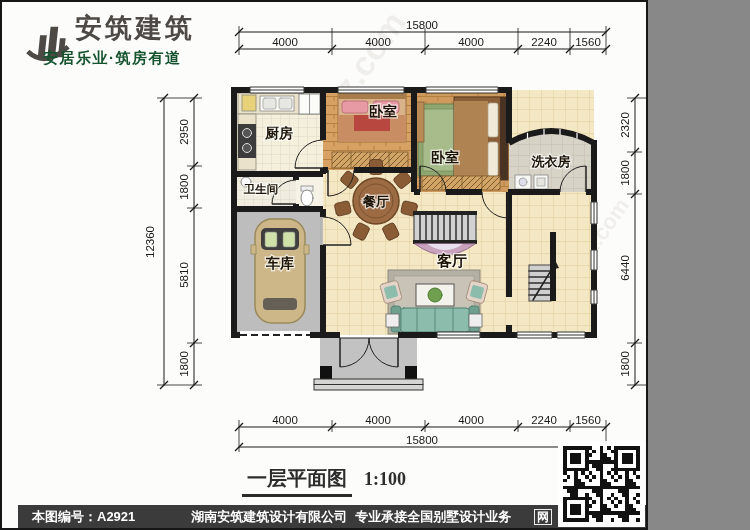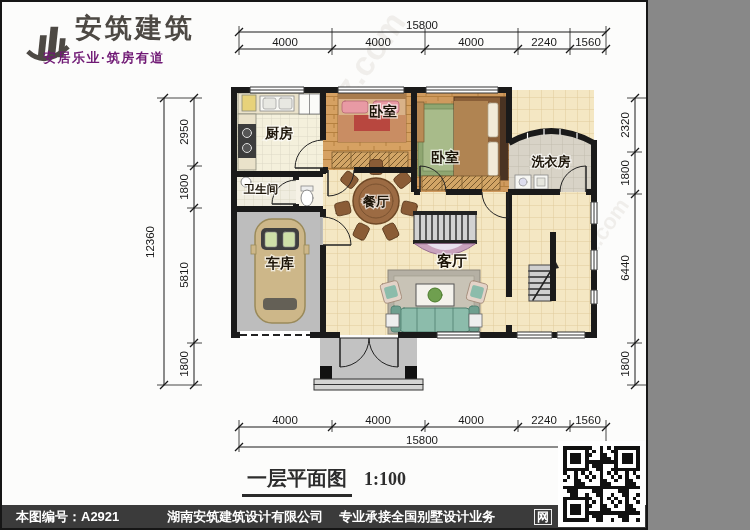--- a/index.html
+++ b/index.html
@@ -1,30 +1,30 @@
 <!DOCTYPE html>
 <html><head>
 <meta charset="utf-8">
 <style>
   html,body{margin:0;padding:0;background:#888;}
   .page{position:relative;width:648px;height:530px;background:#fcfcfb;border:2px solid #161616;
         box-sizing:border-box;overflow:hidden;font-family:"Liberation Sans",sans-serif;}
   .logo{position:absolute;left:22px;top:12px;display:flex;gap:5px;align-items:flex-start;z-index:3;}
   .logo-col{display:flex;flex-direction:column;}
   .logo-name{font-size:27px;font-weight:bold;color:#4d4944;letter-spacing:3px;line-height:1.1;}
-  .logo-tagline{font-size:13px;font-weight:bold;color:#701a75;letter-spacing:1.5px;margin-top:5px;margin-left:-32px;}
+  .logo-tagline{font-size:15px;font-weight:bold;color:#14532d;letter-spacing:1.5px;margin-top:5px;margin-left:-32px;}
   .plan-svg{position:absolute;left:0;top:0;}
   .title-row{position:absolute;left:0;right:0;top:463px;display:flex;justify-content:center;
              align-items:baseline;gap:12px;z-index:2;}
   .title-main{font-size:20px;font-weight:bold;color:#2d2d2d;border-bottom:3px solid #2a2a2a;padding:0 5px 2px;}
   .title-scale{font-size:18px;font-weight:bold;color:#2d2d2d;font-family:Liberation Serif, serif;}
-  .footer{position:absolute;left:0;right:0;bottom:0;height:23px;background:#3b3b3b;color:#fff;
-          display:flex;align-items:center;font-size:13px;font-weight:bold;padding-left:14px;z-index:4;}
+  .footer{position:absolute;left:16px;right:0;bottom:0;height:23px;background:#3b3b3b;color:#fff;
+          display:flex;align-items:center;font-size:13px;font-weight:bold;padding-left:14px;z-index:4;gap:8px;}
   .footer .f-no{margin-right:48px;}
-  .footer .f-co{margin-right:16px;}
+  .footer .f-co{}
   .footer .f-sv{margin-right:8px;}
   .web-badge{position:absolute;right:94px;bottom:3px;color:#fff;border:1.5px solid #eee;
              font-size:12px;font-weight:bold;line-height:1;padding:1px 2px;z-index:6;}
   .qr{position:absolute;right:1px;bottom:1px;width:87px;height:86px;background:#fff;
       display:grid;grid-template-columns:repeat(21,1fr);grid-template-rows:repeat(21,1fr);
       padding:5px;box-sizing:border-box;z-index:5;}
   .qr .m{background:#111;}
   text{font-family:"Liberation Sans",sans-serif;}
   .dimtxt{font-size:11.5px;fill:#1a1a1a;}
   .roomtxt{font-weight:bold;fill:#1c1408;paint-order:stroke;stroke:#fff;stroke-width:2.5px;stroke-opacity:.7;}

